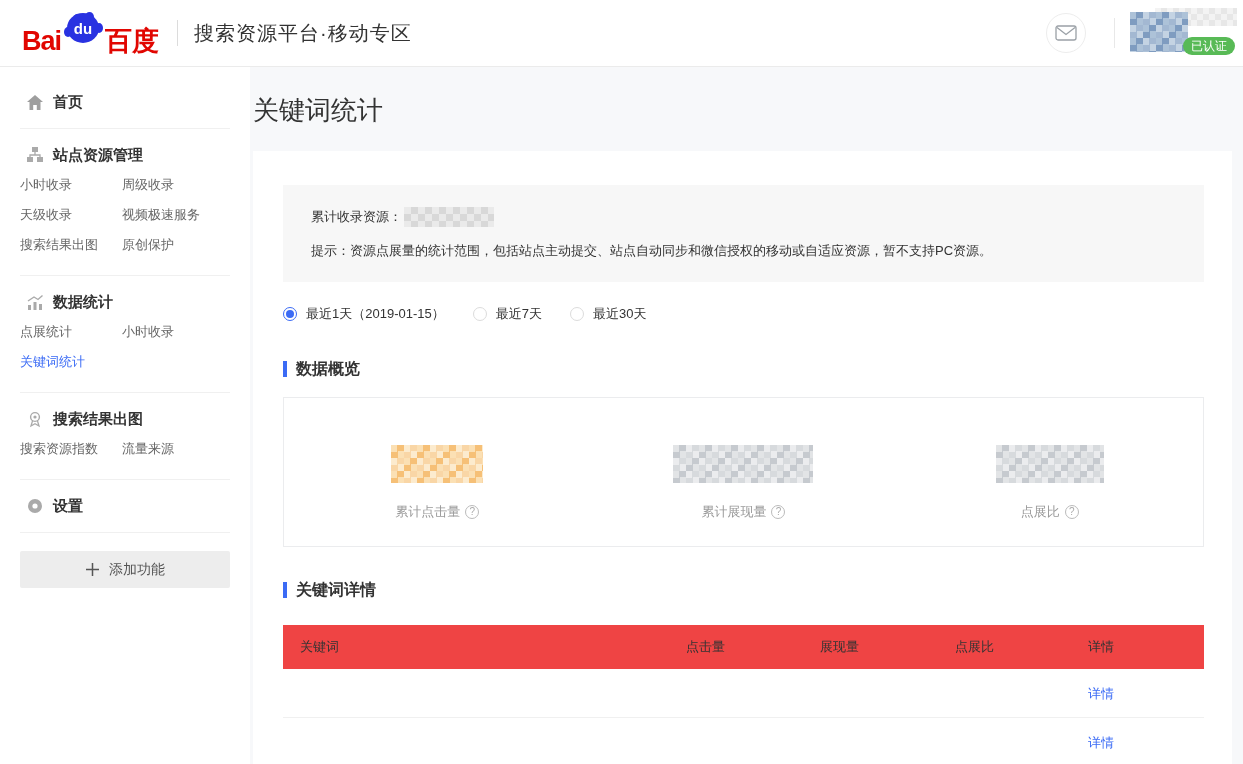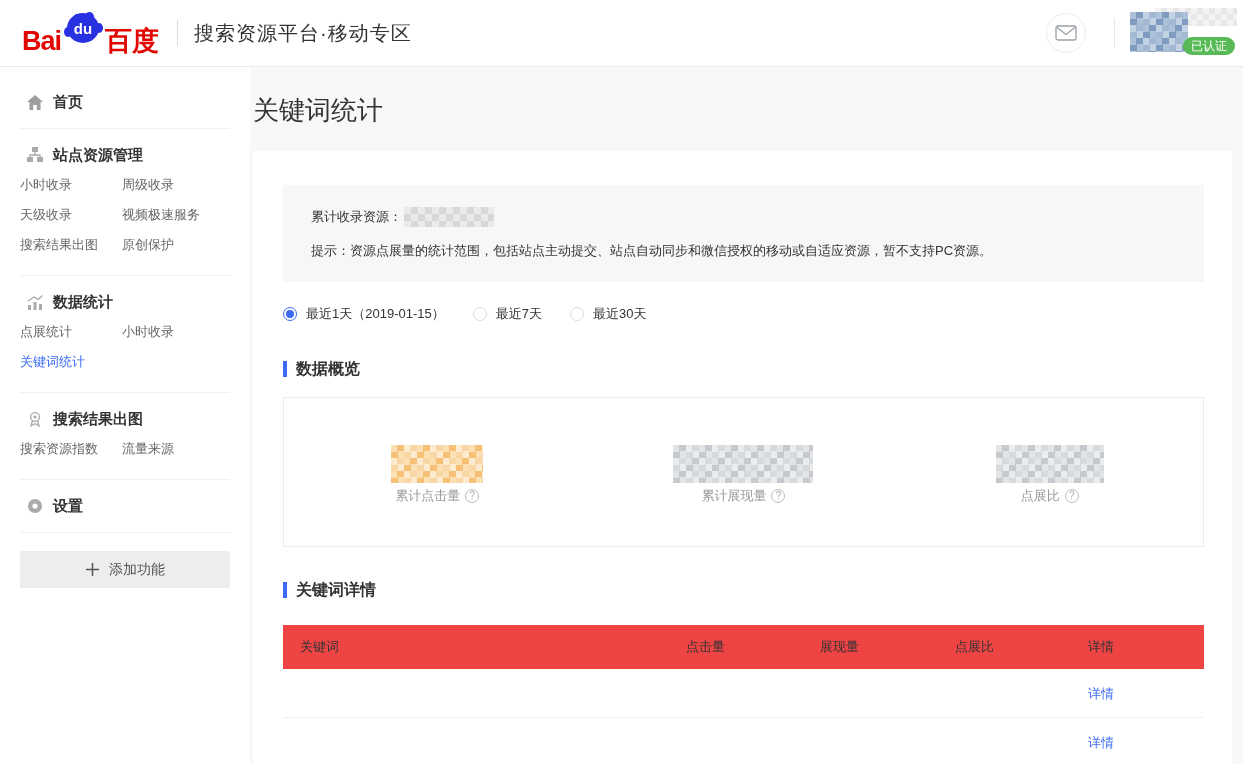--- a/index.html
+++ b/index.html
@@ -121,21 +121,21 @@
       repeating-conic-gradient(#f6c077 0% 25%, #fbe0b4 0% 50%);
     background-size:26px 26px, 13px 13px;
   }
   .stat-blur.gray {
     background-image:
       repeating-conic-gradient(rgba(255,255,255,.3) 0% 25%, transparent 0% 50%),
       repeating-conic-gradient(#c6cacf 0% 25%, #e2e4e6 0% 50%);
     background-size:26px 26px, 13px 13px;
   }
   .w92  { width:92px; }  .w140 { width:140px; } .w108 { width:108px; }
-  .stat-label { margin-top:4px; font-size:13px; color:#999; display:flex; align-items:center; gap:5px; }
+  .stat-label { margin-top:20px; font-size:13px; color:#999; display:flex; align-items:center; gap:5px; }
   .qmark {
     width:14px; height:14px; border:1px solid #bbb; border-radius:50%;
     font-size:10px; color:#aaa; display:inline-flex; align-items:center; justify-content:center;
     cursor:pointer; line-height:1;
   }
 
   .kw-table { margin-top:24px; }
   .t-row { display:grid; grid-template-columns:386px 134px 135px 133px 1fr; padding:0 17px; align-items:center; }
   .t-head { background:#ef4444; height:44px; font-size:13px; color:#333; }
   .t-body-row { height:49px; border-bottom:1px solid #f0f0f0; }

